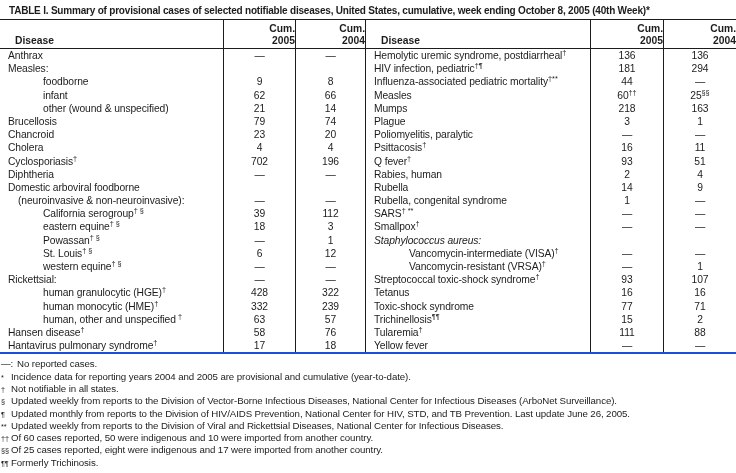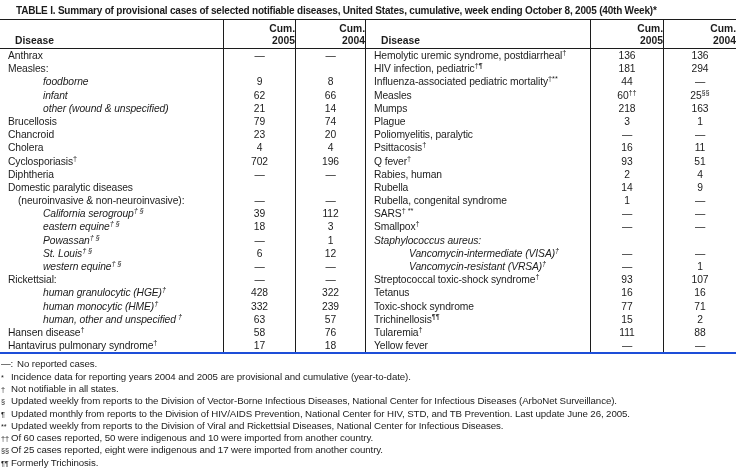--- a/index.html
+++ b/index.html
@@ -2,21 +2,21 @@
 <html><head>
 <meta charset="utf-8">
 <style>
   html,body { margin:0; padding:0; }
   body {
     width:736px; height:473px; background:#ffffff; overflow:hidden;
     font-family:"Liberation Sans", sans-serif; color:#1c1c1c;
   }
   .title {
     font-weight:bold; font-size:10px; letter-spacing:-0.2px;
-    padding:5px 0 3px 16px; white-space:nowrap;
+    padding:5px 0 3px 9px; white-space:nowrap;
   }
   .thead, .tbody {
     display:grid;
     grid-template-columns:223px 72px 70px 225px 73px 73px;
   }
   .thead {
     border-top:1px solid #1c1c1c; border-bottom:1px solid #1c1c1c;
     height:28px;
   }
   .hc { font-weight:bold; font-size:10.3px; }
@@ -25,21 +25,21 @@
     display:flex; flex-direction:column; justify-content:flex-end;
     align-items:flex-end; padding-bottom:2px; line-height:11.5px;
   }
   .tbody { border-bottom:2px solid #1d4ed8; }
   .cell {
     height:13.2px; line-height:13.2px; font-size:10.3px;
     white-space:nowrap; overflow:hidden; letter-spacing:-0.1px;
   }
   .dc { padding-left:8px; }
   .dc.ind1 { padding-left:18px; }
-  .dc.ind2 { padding-left:43px;font-style:italic; }
+  .dc.ind2 { padding-left:43px; }
   .dc.it { font-style:italic; }
   .vc { text-align:center; }
   .bL { border-left:1px solid #1c1c1c; }
   sup { font-size:7.3px; line-height:0; letter-spacing:0; }
   .footnotes { padding-top:4px; font-size:9.7px; letter-spacing:-0.1px; }
   .fn { position:relative; padding-left:11px; line-height:12.3px; white-space:nowrap; }
   .fn.wide { padding-left:17px; }
   .fnm { position:absolute; left:1px; top:0; }
   .fnm.raised { font-size:7.3px; top:1px; }
 </style>
@@ -128,21 +128,21 @@
         <div class="cell vc bL"><span>196</span></div>
         <div class="cell dc bL"><span>Q fever</span><sup>†</sup></div>
         <div class="cell vc bL"><span>93</span></div>
         <div class="cell vc bL"><span>51</span></div>
         <div class="cell dc"><span>Diphtheria</span></div>
         <div class="cell vc bL"><span>—</span></div>
         <div class="cell vc bL"><span>—</span></div>
         <div class="cell dc bL"><span>Rabies, human</span></div>
         <div class="cell vc bL"><span>2</span></div>
         <div class="cell vc bL"><span>4</span></div>
-        <div class="cell dc"><span>Domestic paralytic diseases</span></div>
+        <div class="cell dc"><span>Domestic arboviral foodborne</span></div>
         <div class="cell vc bL"><span></span></div>
         <div class="cell vc bL"><span></span></div>
         <div class="cell dc bL"><span>Rubella</span></div>
         <div class="cell vc bL"><span>14</span></div>
         <div class="cell vc bL"><span>9</span></div>
         <div class="cell dc ind1"><span>(neuroinvasive &amp; non-neuroinvasive):</span></div>
         <div class="cell vc bL"><span>—</span></div>
         <div class="cell vc bL"><span>—</span></div>
         <div class="cell dc bL"><span>Rubella, congenital syndrome</span></div>
         <div class="cell vc bL"><span>1</span></div>

